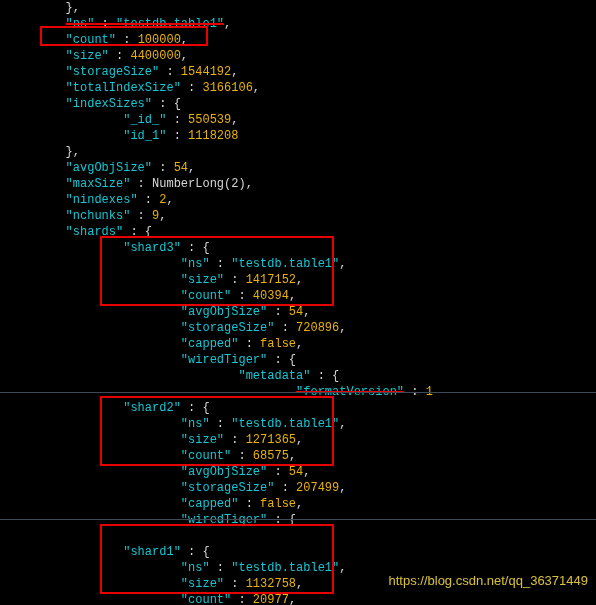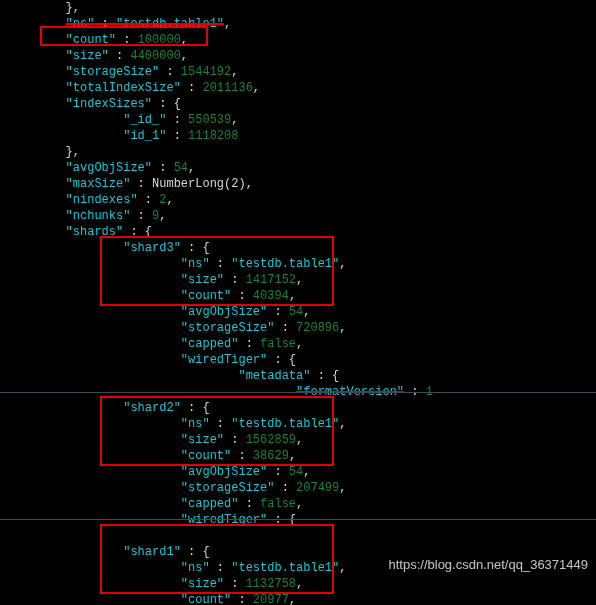--- a/index.html
+++ b/index.html
@@ -16,58 +16,58 @@
   }
   .code {
     position: absolute;
     top: 0;
     left: 0;
     padding: 0 0 0 8px;
     white-space: pre;
   }
   .p  { color: #d6d6d6; }   
   .k  { color: #15c7d4; }   
-  .n  { color: #15803d; }   
+  .n  { color: #eab308; }   
   .s  { color: #15c7d4; }   
   .strike {
     text-decoration: line-through;
     text-decoration-color: #e60000;
     text-decoration-thickness: 2px;
   }
   .hl-box {
     position: absolute;
     border: 2px solid #e60000;
     pointer-events: none;
     box-sizing: border-box;
   }
   .watermark {
     position: absolute;
     right: 8px;
-    bottom: 32px;
-    color: #e5e5e5;
+    bottom: 16px;
+    color: #fde047;
     font-family: Arial, sans-serif;
     font-size: 13px;
     opacity: 0.85;
   }
   .hr-line {
     position: absolute;
     left: 0; right: 0;
     height: 1px;
     background: #3e4a5a;
   }
 </style>
 </head>
 <body>
 
 <div class="code"><span class="p">        </span><span class="p">},</span>
 <span class="p">        </span><span class="k strike">"ns"</span><span class="p strike"> : </span><span class="s strike">"testdb.table1"</span><span class="p">,</span>
 <span class="p">        </span><span class="k">"count"</span><span class="p"> : </span><span class="n">100000</span><span class="p">,</span>
 <span class="p">        </span><span class="k">"size"</span><span class="p"> : </span><span class="n">4400000</span><span class="p">,</span>
 <span class="p">        </span><span class="k">"storageSize"</span><span class="p"> : </span><span class="n">1544192</span><span class="p">,</span>
-<span class="p">        </span><span class="k">"totalIndexSize"</span><span class="p"> : </span><span class="n">2011136</span><span class="p">,</span>
+<span class="p">        </span><span class="k">"totalIndexSize"</span><span class="p"> : </span><span class="n">3166106</span><span class="p">,</span>
 <span class="p">        </span><span class="k">"indexSizes"</span><span class="p"> : {</span>
 <span class="p">                </span><span class="k">"_id_"</span><span class="p"> : </span><span class="n">550539</span><span class="p">,</span>
 <span class="p">                </span><span class="k">"id_1"</span><span class="p"> : </span><span class="n">1118208</span>
 <span class="p">        },</span>
 <span class="p">        </span><span class="k">"avgObjSize"</span><span class="p"> : </span><span class="n">54</span><span class="p">,</span>
 <span class="p">        </span><span class="k">"maxSize"</span><span class="p"> : </span><span class="p">NumberLong(2)</span><span class="p">,</span>
 <span class="p">        </span><span class="k">"nindexes"</span><span class="p"> : </span><span class="n">2</span><span class="p">,</span>
 <span class="p">        </span><span class="k">"nchunks"</span><span class="p"> : </span><span class="n">9</span><span class="p">,</span>
 <span class="p">        </span><span class="k">"shards"</span><span class="p"> : {</span>
 <span class="p">                </span><span class="k">"shard3"</span><span class="p"> : {</span>
@@ -75,22 +75,22 @@
 <span class="p">                        </span><span class="k">"size"</span><span class="p"> : </span><span class="n">1417152</span><span class="p">,</span>
 <span class="p">                        </span><span class="k">"count"</span><span class="p"> : </span><span class="n">40394</span><span class="p">,</span>
 <span class="p">                        </span><span class="k">"avgObjSize"</span><span class="p"> : </span><span class="n">54</span><span class="p">,</span>
 <span class="p">                        </span><span class="k">"storageSize"</span><span class="p"> : </span><span class="n">720896</span><span class="p">,</span>
 <span class="p">                        </span><span class="k">"capped"</span><span class="p"> : </span><span class="n">false</span><span class="p">,</span>
 <span class="p">                        </span><span class="k">"wiredTiger"</span><span class="p"> : {</span>
 <span class="p">                                </span><span class="k">"metadata"</span><span class="p"> : {</span>
 <span class="p">                                        </span><span class="k strike">"formatVersion"</span><span class="p"> : </span><span class="n">1</span>
 <span class="p">                </span><span class="k">"shard2"</span><span class="p"> : {</span>
 <span class="p">                        </span><span class="k">"ns"</span><span class="p"> : </span><span class="s">"testdb.table1"</span><span class="p">,</span>
-<span class="p">                        </span><span class="k">"size"</span><span class="p"> : </span><span class="n">1562859</span><span class="p">,</span>
-<span class="p">                        </span><span class="k">"count"</span><span class="p"> : </span><span class="n">38629</span><span class="p">,</span>
+<span class="p">                        </span><span class="k">"size"</span><span class="p"> : </span><span class="n">1271365</span><span class="p">,</span>
+<span class="p">                        </span><span class="k">"count"</span><span class="p"> : </span><span class="n">68575</span><span class="p">,</span>
 <span class="p">                        </span><span class="k">"avgObjSize"</span><span class="p"> : </span><span class="n">54</span><span class="p">,</span>
 <span class="p">                        </span><span class="k">"storageSize"</span><span class="p"> : </span><span class="n">207499</span><span class="p">,</span>
 <span class="p">                        </span><span class="k">"capped"</span><span class="p"> : </span><span class="n">false</span><span class="p">,</span>
 <span class="p">                        </span><span class="k">"wiredTiger"</span><span class="p"> : {</span>
 <span class="p"> </span>
 <span class="p">                </span><span class="k">"shard1"</span><span class="p"> : {</span>
 <span class="p">                        </span><span class="k">"ns"</span><span class="p"> : </span><span class="s">"testdb.table1"</span><span class="p">,</span>
 <span class="p">                        </span><span class="k">"size"</span><span class="p"> : </span><span class="n">1132758</span><span class="p">,</span>
 <span class="p">                        </span><span class="k">"count"</span><span class="p"> : </span><span class="n">20977</span><span class="p">,</span>
 

